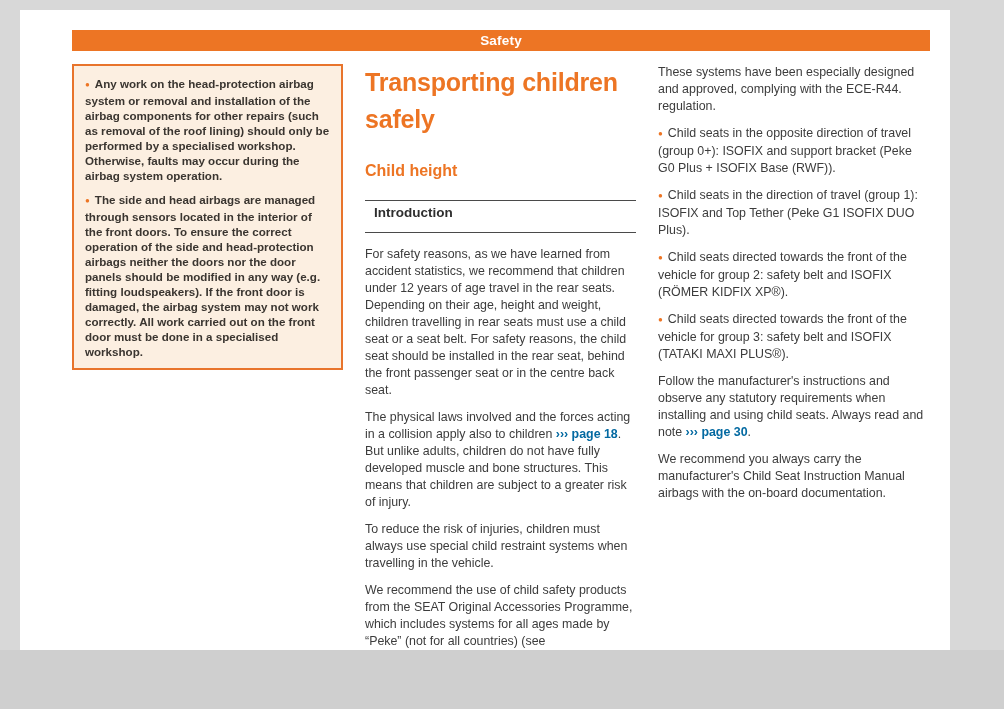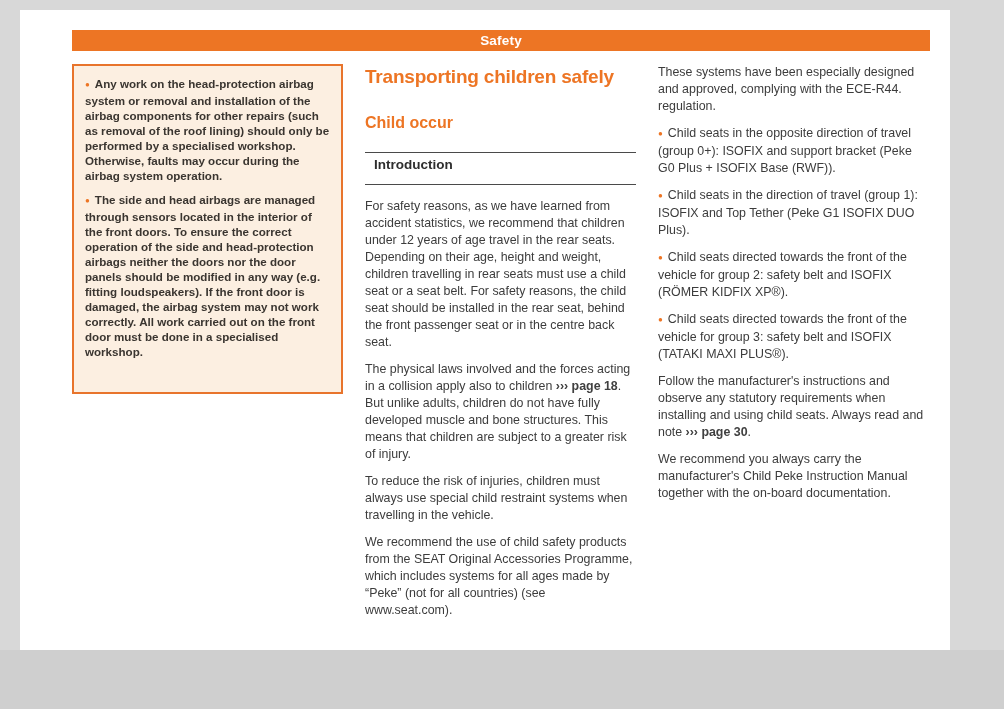--- a/index.html
+++ b/index.html
@@ -49,21 +49,21 @@
     width: 858px;
     display: flex;
     gap: 22px;
   }
   .col { width: 271px; flex: 0 0 271px; }
 
   
   .warning-box {
     border: 2px solid #E8742C;
     background: #FCEFE1;
-    padding: 10px 11px 28px 11px;
+    padding: 10px 11px 4px 11px;
   }
   .warn-item {
     font-size: 11.6px;
     font-weight: bold;
     color: #3a3530;
     line-height: 15px;
     margin-bottom: 9px;
   }
   .warn-item:last-child { margin-bottom: 5px; }
 
@@ -71,22 +71,22 @@
     color: #ED7524;
     font-size: 8px;
     margin-right: 5px;
     position: relative;
     top: -1.5px;
   }
 
   
   h1.doc-title {
     color: #ED7524;
-    font-size: 19px;
-    line-height: 26px;
+    font-size: 25px;
+    line-height: 37px;
     font-weight: bold;
     margin-bottom: 24px;
     letter-spacing: -0.2px;
   }
   h2.doc-subtitle {
     color: #ED7524;
     font-size: 16px;
     font-weight: bold;
     margin-bottom: 20px;
   }
@@ -101,21 +101,21 @@
   }
 
   p.body-text {
     font-size: 12.4px;
     line-height: 17px;
     color: #3c3c3c;
     margin-bottom: 10px;
   }
   .xref {
     font-weight: bold;
-    color: #404040;
+    color: #0369a1;
     white-space: nowrap;
   }
 
   
   .bullet-item { margin-bottom: 9px; }
 
   .page-number {
     position: absolute;
     left: 13px;
     top: 645px;
@@ -141,21 +141,21 @@
             <span class="bullet">●</span><span>Any work on the head-protection airbag system or removal and installation of the airbag components for other repairs (such as removal of the roof lining) should only be performed by a specialised workshop. Otherwise, faults may occur during the airbag system operation.</span>
           </div>
           <div class="warn-item">
             <span class="bullet">●</span><span>The side and head airbags are managed through sensors located in the interior of the front doors. To ensure the correct operation of the side and head-protection airbags neither the doors nor the door panels should be modified in any way (e.g. fitting loudspeakers). If the front door is damaged, the airbag system may not work correctly. All work carried out on the front door must be done in a specialised workshop.</span>
           </div>
         </div>
       </div>
 
       <div class="col">
         <h1 class="doc-title">Transporting children safely</h1>
-        <h2 class="doc-subtitle">Child occur</h2>
+        <h2 class="doc-subtitle">Child height</h2>
         <div class="subsection-header">Introduction</div>
 
         <p class="body-text">For safety reasons, as we have learned from accident statistics, we recommend that children under 12 years of age travel in the rear seats. Depending on their age, height and weight, children travelling in rear seats must use a child seat or a seat belt. For safety reasons, the child seat should be installed in the rear seat, behind the front passenger seat or in the centre back seat.</p>
 
         <p class="body-text">
           <span>The physical laws involved and the forces acting in a collision apply also to children </span><span class="xref">››› page 18</span><span>. But unlike adults, children do not have fully developed muscle and bone structures. This means that children are subject to a greater risk of injury.</span>
         </p>
 
         <p class="body-text">To reduce the risk of injuries, children must always use special child restraint systems when travelling in the vehicle.</p>
         <p class="body-text">We recommend the use of child safety products from the SEAT Original Accessories Programme, which includes systems for all ages made by “Peke” (not for all countries) (see www.seat.com).</p>
@@ -173,20 +173,20 @@
         <p class="body-text bullet-item">
           <span class="bullet">●</span><span>Child seats directed towards the front of the vehicle for group 2: safety belt and ISOFIX (RÖMER KIDFIX XP®).</span>
         </p>
         <p class="body-text bullet-item">
           <span class="bullet">●</span><span>Child seats directed towards the front of the vehicle for group 3: safety belt and ISOFIX (TATAKI MAXI PLUS®).</span>
         </p>
 
         <p class="body-text">
           <span>Follow the manufacturer's instructions and observe any statutory requirements when installing and using child seats. Always read and note </span><span class="xref">››› page 30</span><span>.</span>
         </p>
-        <p class="body-text">We recommend you always carry the manufacturer's Child Peke Instruction Manual together with the on-board documentation.</p>
+        <p class="body-text">We recommend you always carry the manufacturer's Child Seat Instruction Manual airbags with the on-board documentation.</p>
       </div>
 
     </div>
 
     <div class="page-number">40</div>
   </div>
 </div>
 
 </body></html>

